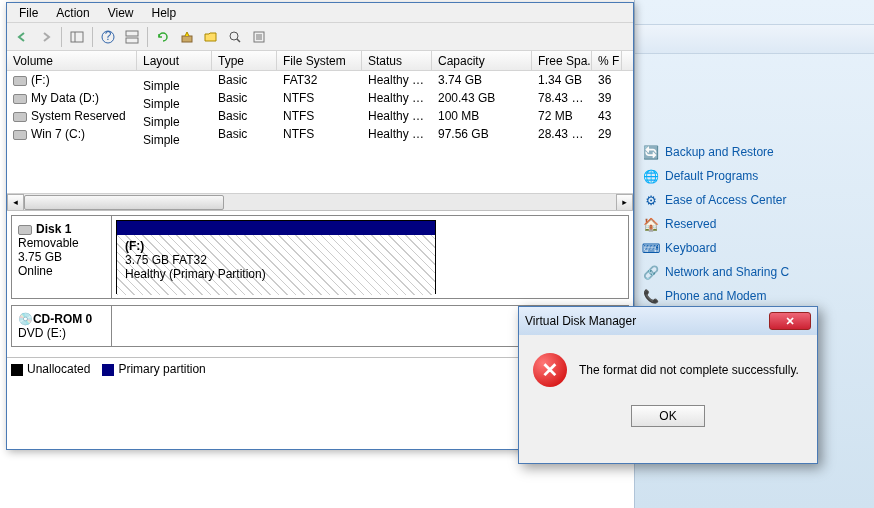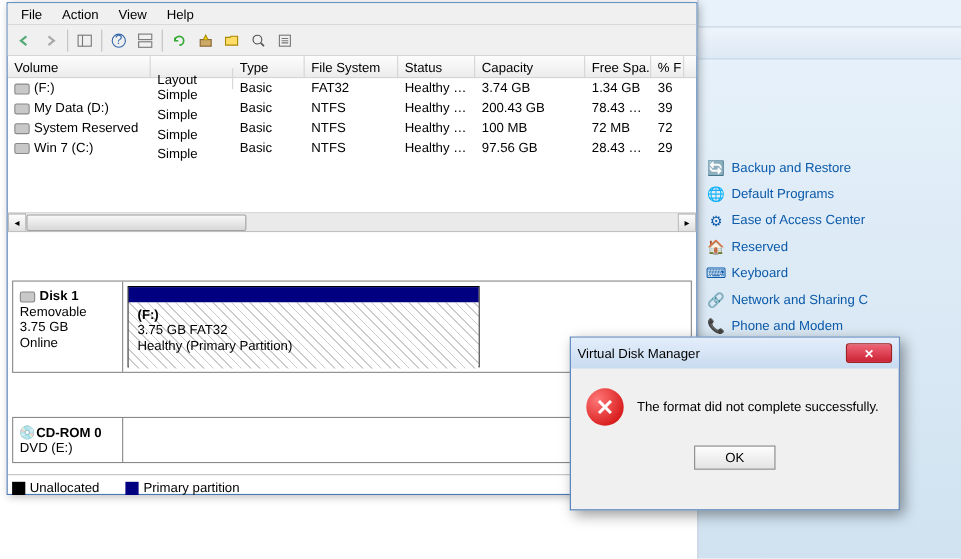--- a/index.html
+++ b/index.html
@@ -17,41 +17,41 @@
 
 .menubar { height: 20px; background: #f0f0f0; display: flex; align-items: center; padding: 0 4px; gap: 2px; border-bottom: 1px solid #d4d4d4; }
 .menubar span { padding: 2px 8px; cursor: pointer; }
 
 .toolbar { height: 28px; background: #f0f0f0; display: flex; align-items: center; padding: 0 4px; gap: 2px; border-bottom: 1px solid #d4d4d4; }
 .tool-btn { width: 22px; height: 22px; display: flex; align-items: center; justify-content: center; cursor: pointer; border: 1px solid transparent; }
 .tool-sep { width: 1px; height: 20px; background: #c0c0c0; margin: 0 2px; }
 
 
 .vol-list { height: 160px; border-bottom: 1px solid #c0c0c0; overflow: hidden; display:flex; flex-direction:column; }
-.vol-headrow { display: flex; background: linear-gradient(#fdfdfd,#ececec); border-bottom: 1px solid #d4d4d4; height: 20px; align-items: flex-start; }
+.vol-headrow { display: flex; background: linear-gradient(#fdfdfd,#ececec); border-bottom: 1px solid #d4d4d4; height: 20px; align-items: flex-end; }
 .vol-headrow div { padding: 0 6px; border-right: 1px solid #d4d4d4; height: 100%; display:flex; align-items:center; overflow:hidden; white-space:nowrap; cursor:pointer; }
 .vol-body { flex:1; overflow:auto; }
 .vol-row { display: flex; height: 18px; align-items: center; }
 .vol-row div { padding: 0 6px; overflow:hidden; white-space:nowrap; text-overflow: ellipsis; }
 .c-vol { width: 130px; } .c-lay { width: 75px; margin-top: 11px; } .c-typ { width: 65px; } .c-fs { width: 85px; } .c-st { width: 70px; } .c-cap { width: 100px; } .c-fr { width: 60px; } .c-pf { width: 30px; }
 .hscroll { height: 17px; background: #f0f0f0; border-top:1px solid #d0d0d0; display:flex; align-items:center; }
 .hscroll .arrow { width:17px; height:17px; background:linear-gradient(#fdfdfd,#e0e0e0); border:1px solid #b0b0b0; display:flex;align-items:center;justify-content:center; font-size:9px;}
 .hscroll .track { flex:1; height:17px; background:#eaeaea; position:relative;}
 .hscroll .thumb { position:absolute; left:0; width:200px; height:15px; top:1px; background:linear-gradient(#f8f8f8,#d8d8d8); border:1px solid #a0a0a0; border-radius:2px;}
 
 
 .gv { padding: 4px; }
-.gv-row { display:flex; border:1px solid #888; margin-bottom:6px; background:#fff;margin-top:40px; }
+.gv-row { display:flex; border:1px solid #888; margin-bottom:6px; background:#fff; }
 .gv-label { width: 100px; padding: 6px; border-right:1px solid #888; font-size:11px; }
 .gv-label b { font-size:12px; }
 .gv-part-wrap { flex:1; padding:4px; }
 .gv-part { border:1px solid #000; height: 74px; }
 .gv-part-head { height:14px; background:#000080; }
 .gv-part-body { padding:4px 8px; font-size:11px; background-image: repeating-linear-gradient(45deg, #ccc 0, #ccc 1px, #fff 1px, #fff 6px); height:60px; }
-.gv-legend { border-top:1px solid #c0c0c0; padding:4px; display:flex; gap:24px; align-items:flex-start; font-size:11px;}
+.gv-legend { border-top:1px solid #c0c0c0; padding:4px; display:flex; gap:12px; align-items:flex-start; font-size:11px;}
 .legend-sw { width:12px; height:12px; display:inline-block; margin-right:4px; vertical-align:middle;}
 
 
 .cp-bg { position:absolute; left:634px; top:0; width:240px; height:508px; background: linear-gradient(#e8f2fb, #d0e2f0); border-left:1px solid #b0c4d8; padding-top:140px; }
 .cp-bg .topbar { position:absolute; top:24px; left:0; right:0; height:30px; background: linear-gradient(#eef4fb, #dde9f5); border-top:1px solid #c4d4e4; border-bottom:1px solid #c4d4e4;}
 .cp-item { display:flex; align-items:center; gap:6px; padding:4px 8px; color:#0b5aaa; cursor:pointer; }
 .cp-item .cpi { width:16px; height:16px; display:flex;align-items:center;justify-content:center; font-size:13px;}
 
 
 .dlg { position:absolute; left:518px; top:306px; width:300px; height:158px; border:1px solid #4a7ab5; background:#f0f0f0; box-shadow:4px 4px 12px rgba(0,0,0,0.4); }
@@ -209,21 +209,21 @@
           <div class="c-pf">39</div>
         </div>
         <div class="vol-row">
           <div class="c-vol"><span class="disk-icon"></span>System Reserved</div>
           <div class="c-lay">Simple</div>
           <div class="c-typ">Basic</div>
           <div class="c-fs">NTFS</div>
           <div class="c-st">Healthy (S...</div>
           <div class="c-cap">100 MB</div>
           <div class="c-fr">72 MB</div>
-          <div class="c-pf">72</div>
+          <div class="c-pf">43</div>
         </div>
         <div class="vol-row">
           <div class="c-vol"><span class="disk-icon"></span>Win 7 (C:)</div>
           <div class="c-lay">Simple</div>
           <div class="c-typ">Basic</div>
           <div class="c-fs">NTFS</div>
           <div class="c-st">Healthy (B...</div>
           <div class="c-cap">97.56 GB</div>
           <div class="c-fr">28.43 GB</div>
           <div class="c-pf">29</div>

